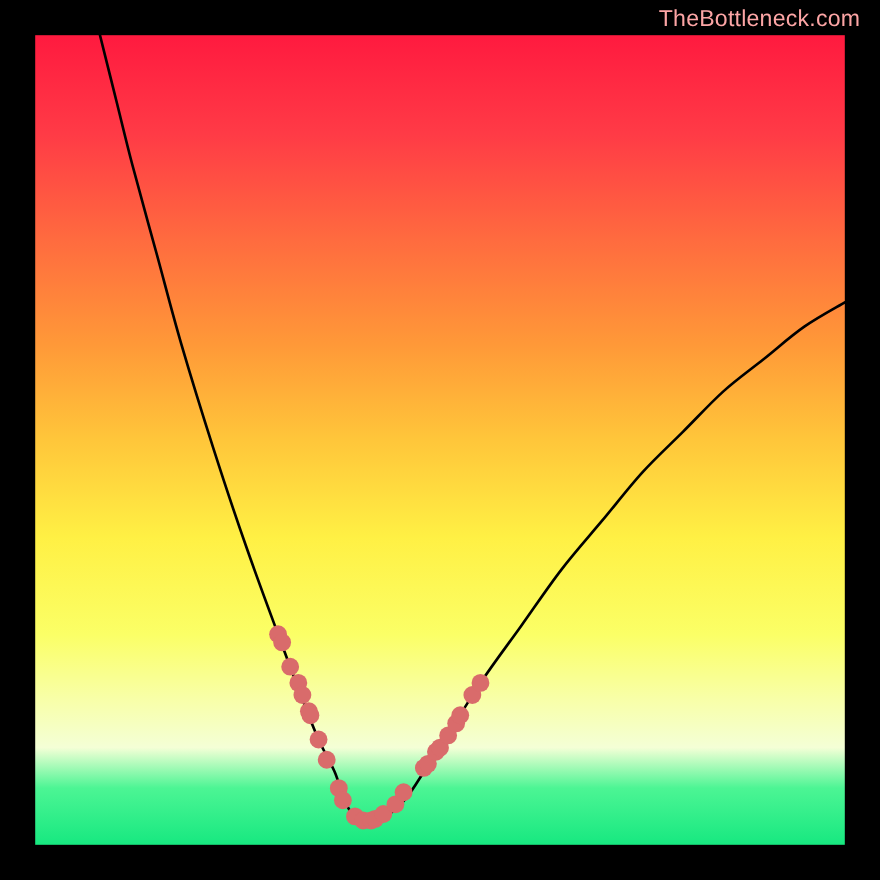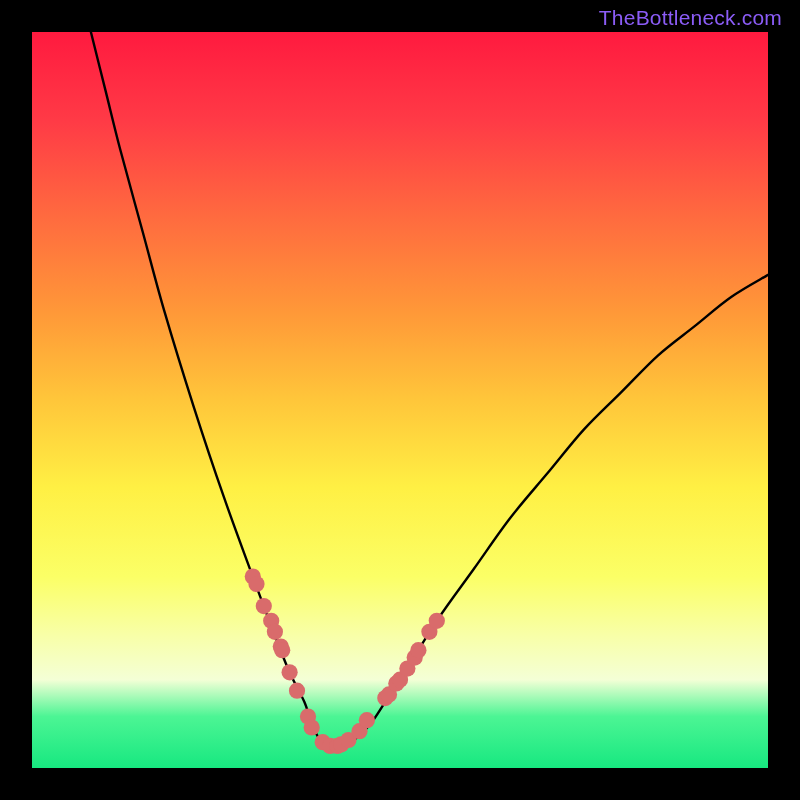--- a/index.html
+++ b/index.html
@@ -39,21 +39,21 @@
       #4cf594 93%,
       #17e880 100%
     );
   }
   .watermark {
     position: absolute;
     top: 6px;
     right: 18px;
     font-size: 21px;
     font-weight: 500;
-    color: #8b5cf6;
+    color: #fca5a5;
     letter-spacing: 0.2px;
   }
   svg.curve {
     position: absolute;
     left: 0;
     top: 0;
     width: 736px;
     height: 736px;
     overflow: visible;
   }

